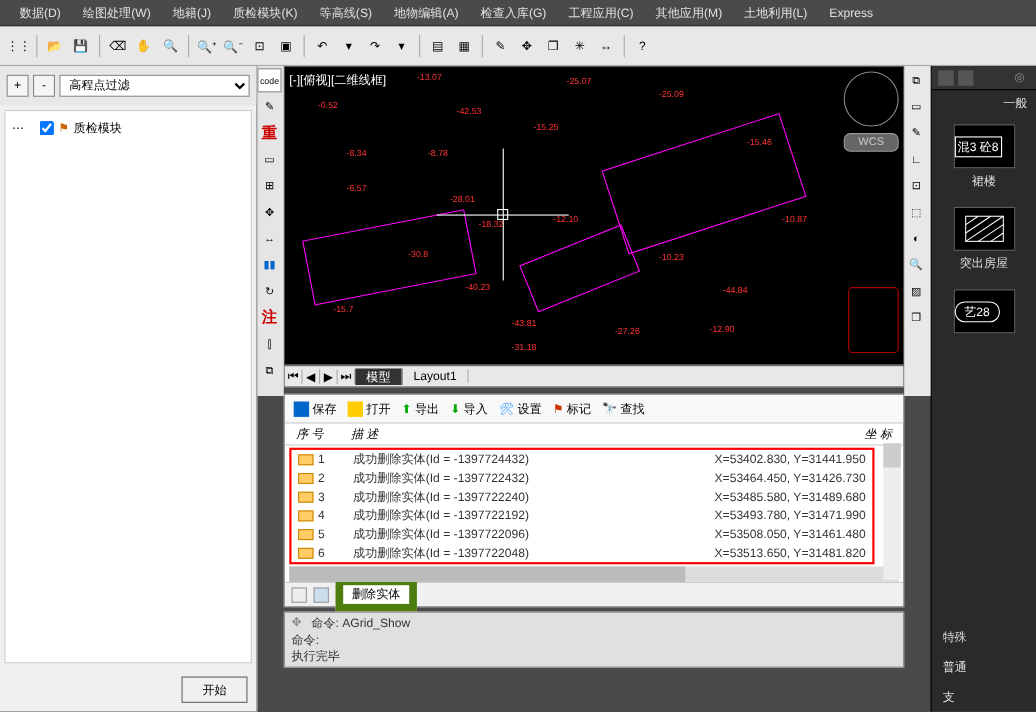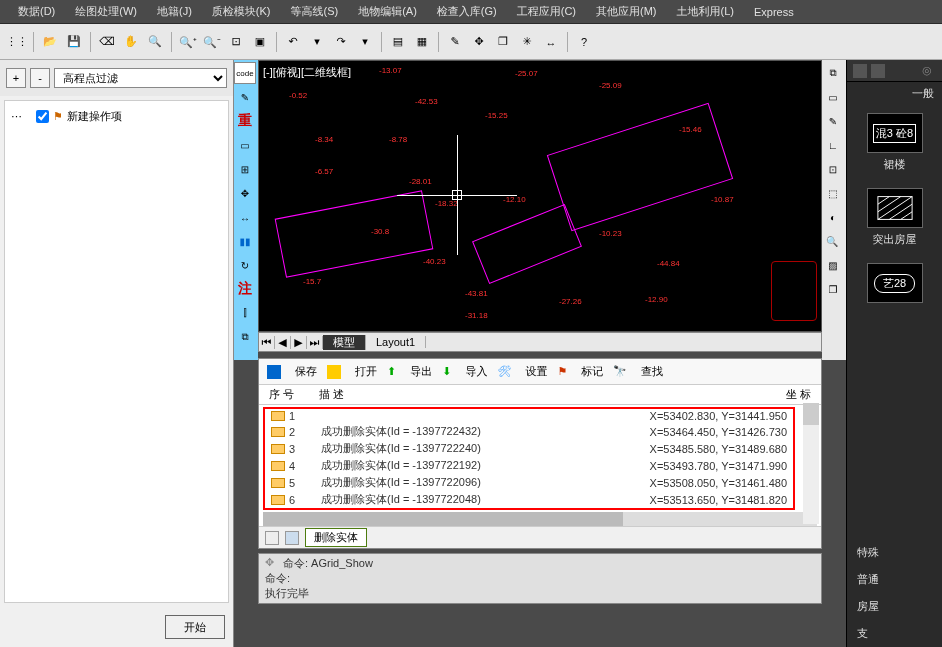--- a/index.html
+++ b/index.html
@@ -19,21 +19,21 @@
 .sq-btn { width: 20px; height: 20px; border: 1px solid #888; background: #f5f5f5; text-align: center; line-height: 18px; cursor: pointer; }
 .left-select { flex: 1; height: 20px; border: 1px solid #888; background: #fff; padding: 0 4px; }
 .tree-area { flex: 1; background: #fff; margin: 4px; padding: 6px; border: 1px solid #ccc; overflow: auto; }
 .tree-item { display: flex; align-items: center; gap: 4px; padding: 2px 0; }
 .tree-item input { margin-left: 10px; }
 .start-btn-row { padding: 8px; display: flex; justify-content: flex-end; margin-left: 28px; }
 .start-btn { width: 60px; height: 24px; border: 1px solid #666; background: #f0f0f0; cursor: pointer; }
 
 .center { flex: 1; display: flex; flex-direction: column; position: relative; }
 
-.vert-toolbar-left { position: absolute; left: 0; top: 0; width: 24px; background: #7dd3fc; display: flex; flex-direction: column; gap: 2px; padding: 2px 0; z-index: 5; height: 300px; }
+.vert-toolbar-left { position: absolute; left: 0; top: 0; width: 24px; background: #e5e5e5; display: flex; flex-direction: column; gap: 2px; padding: 2px 0; z-index: 5; height: 300px; }
 .vt-btn { width: 22px; height: 22px; display: flex; align-items: center; justify-content: center; cursor: pointer; font-size: 10px; }
 .vt-txt { color: #cc0000; font-weight: bold; font-size: 14px; }
 
 .drawing-area { background: #000; flex: 0 0 272px; margin-left: 24px; margin-right: 24px; position: relative; overflow: hidden; border: 1px solid #555; }
 .drawing-title { position: absolute; top: 4px; left: 4px; color: #fff; font-size: 11px; z-index: 3; }
 .crosshair { position: absolute; left: 50%; top: 50%; z-index: 2; }
 .crosshair::before { content: ''; position: absolute; width: 120px; height: 1px; background: #fff; left: -60px; top: 0; }
 .crosshair::after { content: ''; position: absolute; width: 1px; height: 120px; background: #fff; top: -60px; left: 0; }
 .cross-box { position: absolute; width: 10px; height: 10px; border: 1px solid #fff; left: -5px; top: -5px; }
 
@@ -48,53 +48,53 @@
 .vert-toolbar-right { position: absolute; right: 0; top: 0; width: 24px; background: #e8e8e8; display: flex; flex-direction: column; gap: 2px; padding: 2px 0; z-index: 5; height: 300px; }
 
 .tabbar { background: #e8e8e8; height: 20px; margin-left: 24px; margin-right: 24px; display: flex; align-items: center; font-size: 10px; border: 1px solid #888; }
 .tabbar .nav { display: flex; }
 .tabbar .nav div { width: 16px; text-align: center; border-right: 1px solid #aaa; cursor: pointer; }
 .tabbar .tab { padding: 0 10px; border-right: 1px solid #aaa; cursor: pointer; }
 .tabbar .active { background: #333; color: #fff; }
 
 .result-panel { background: #fff; margin: 6px 24px 0 24px; border: 1px solid #888; display: flex; flex-direction: column; }
 .result-toolbar { height: 26px; display: flex; align-items: center; gap: 10px; padding: 0 8px; border-bottom: 1px solid #ccc; background: #f8f8f8; }
-.rt-btn { display: flex; align-items: center; gap: 14px; cursor: pointer; }
+.rt-btn { display: flex; align-items: center; gap: 3px; cursor: pointer; }
 .rt-btn .ico { width: 14px; height: 14px; display: inline-block; }
 .ico-save { background: #06c; }
 .ico-open { background: #fc0; }
 
 .result-table { position: relative; }
-.result-head { display: flex; padding: 2px 10px; border-bottom: 1px solid #ccc; font-size: 11px; }
+.result-head { display: flex; padding: 2px 10px; border-bottom: 1px solid #ccc; font-size: 11px; font-style: italic; }
 .col-n { width: 50px; }
 .col-desc { width: 310px; }
 .col-coord { flex: 1; text-align: right; }
 .red-box { border: 2px solid #f00; margin: 2px 26px 2px 4px; }
 .result-row { display: flex; padding: 1px 6px; font-size: 11px; color: #333; align-items: center; }
 .result-row .col-n { display:flex; align-items:center; gap: 4px; }
 .mail-ico { width: 14px; height: 10px; background: #fc6; border: 1px solid #c80; display: inline-block; }
 .scroll-track { position: absolute; right: 2px; top: 18px; bottom: 2px; width: 16px; background: #eee; }
 .scroll-thumb { position: absolute; top: 0; width: 100%; height: 22px; background: #ccc; }
 .hscroll { height: 14px; background: #ddd; position: relative; margin: 0 4px; }
 .hscroll-thumb { position: absolute; left: 0; width: 360px; height: 100%; background: #bbb; }
 
 .result-tabs { height: 22px; display: flex; align-items: center; background: #f0f0f0; border-top: 1px solid #ccc; padding: 0 6px; gap: 6px; }
 .result-tabs .page-ico { width: 14px; height: 14px; background: #eee; border: 1px solid #999; }
-.result-tabs .tab { background: #fff; border: 1px solid #4d7c0f; padding: 1px 8px; }
+.result-tabs .tab { background: #fff; border: 7px solid #4d7c0f; padding: 1px 8px; }
 
 .cmd-panel { background: #e0e0e0; margin: 4px 24px 0 24px; border: 1px solid #888; padding: 2px 6px; font-family: monospace; font-size: 11px; }
 .cmd-panel .handle { float: left; width: 14px; height: 14px; color: #888; margin-right: 4px; }
 .cmd-line { color: #333; }
 
 .right-sidebar { width: 96px; background: #2a2a2a; display: flex; flex-direction: column; border-left: 1px solid #000; }
 .rs-topbar { height: 22px; background: #333; display: flex; align-items: center; gap: 4px; padding: 0 6px; border-bottom: 1px solid #000; }
 .rs-topbar div { width: 14px; height: 14px; background: #555; }
 .rs-title { color: #ddd; text-align: right; padding: 4px 8px; font-size: 11px; }
 .rs-item { display: flex; flex-direction: column; align-items: center; margin: 8px 0; cursor: pointer; }
-.rs-swatch { width: 56px; height: 40px; background: #000; border: 1px solid #666; display: flex; align-items: center; justify-content: center; }
+.rs-swatch { width: 56px; height: 40px; background: #000; border: 1px solid #666; display: flex; align-items: center; }
 .rs-label { color: #ddd; font-size: 11px; margin-top: 4px; }
 .rs-bottom { margin-top: auto; display: flex; flex-direction: column; color: #ddd; }
 .rs-bottom div { padding: 6px 10px; }
 
 svg.hatch { width: 100%; height: 100%; }
 </style>
 </head>
 <body>
 
 <div class="menubar">
@@ -150,21 +150,21 @@
       <div class="sq-btn">-</div>
       <select class="left-select">
         <option>高程点过滤</option>
       </select>
     </div>
     <div class="tree-area">
       <div class="tree-item">
         <span>⋯</span>
         <input type="checkbox" checked="" style="">
         <span style="color:#c60">⚑</span>
-        <span>新建操作项</span>
+        <span>质检模块</span>
       </div>
     </div>
     <div class="start-btn-row">
       <button class="start-btn">开始</button>
     </div>
   </div>
 
   <div class="center">
 
     <div class="vert-toolbar-left">
@@ -190,20 +190,24 @@
       <div class="vt-btn">⊡</div>
       <div class="vt-btn">⬚</div>
       <div class="vt-btn">◐</div>
       <div class="vt-btn">🔍</div>
       <div class="vt-btn">▨</div>
       <div class="vt-btn">❐</div>
     </div>
 
     <div class="drawing-area">
       <div class="drawing-title">[-][俯视][二维线框]</div>
+      <div class="compass-area">
+        <div class="compass"></div>
+        <div class="wcs-badge">WCS</div>
+      </div>
       <div class="locator-box"></div>
 
       <div class="rect-shape" style="left:296px;top:66px;width:170px;height:80px;transform:rotate(-18deg)"></div>
       <div class="rect-shape" style="left:20px;top:143px;width:150px;height:60px;transform:rotate(-11deg)"></div>
       <div class="rect-shape" style="left:218px;top:160px;width:100px;height:46px;transform:rotate(-22deg)"></div>
 
       <div class="red-label" style="left:30px;top:30px">-0.52</div>
       <div class="red-label" style="left:120px;top:5px">-13.07</div>
       <div class="red-label" style="left:256px;top:8px">-25.07</div>
       <div class="red-label" style="left:156px;top:36px">-42.53</div>
@@ -279,20 +283,21 @@
           <div class="col-n">序 号</div>
           <div class="col-desc">描 述</div>
           <div class="col-coord">坐 标</div>
         </div>
         <div class="red-box">
           <div class="result-row">
               <div class="col-n">
                 <span class="mail-ico"></span>
                 <span>1</span>
               </div>
+              <div class="col-desc">成功删除实体(Id = -1397724432)</div>
               <div class="col-coord">X=53402.830, Y=31441.950</div>
             </div>
           <div class="result-row">
               <div class="col-n">
                 <span class="mail-ico"></span>
                 <span>2</span>
               </div>
               <div class="col-desc">成功删除实体(Id = -1397722432)</div>
               <div class="col-coord">X=53464.450, Y=31426.730</div>
             </div>
@@ -380,17 +385,16 @@
 
     <div class="rs-item">
       <div class="rs-swatch">
           <span style="border:1px solid #fff;border-radius:9px;padding:1px 8px;color:#fff">艺28</span>
         </div>
     </div>
 
     <div class="rs-bottom">
       <div>特殊</div>
       <div>普通</div>
-      <div>房屋</div>
       <div>支</div>
     </div>
   </div>
 </div>
 
 </body></html>

